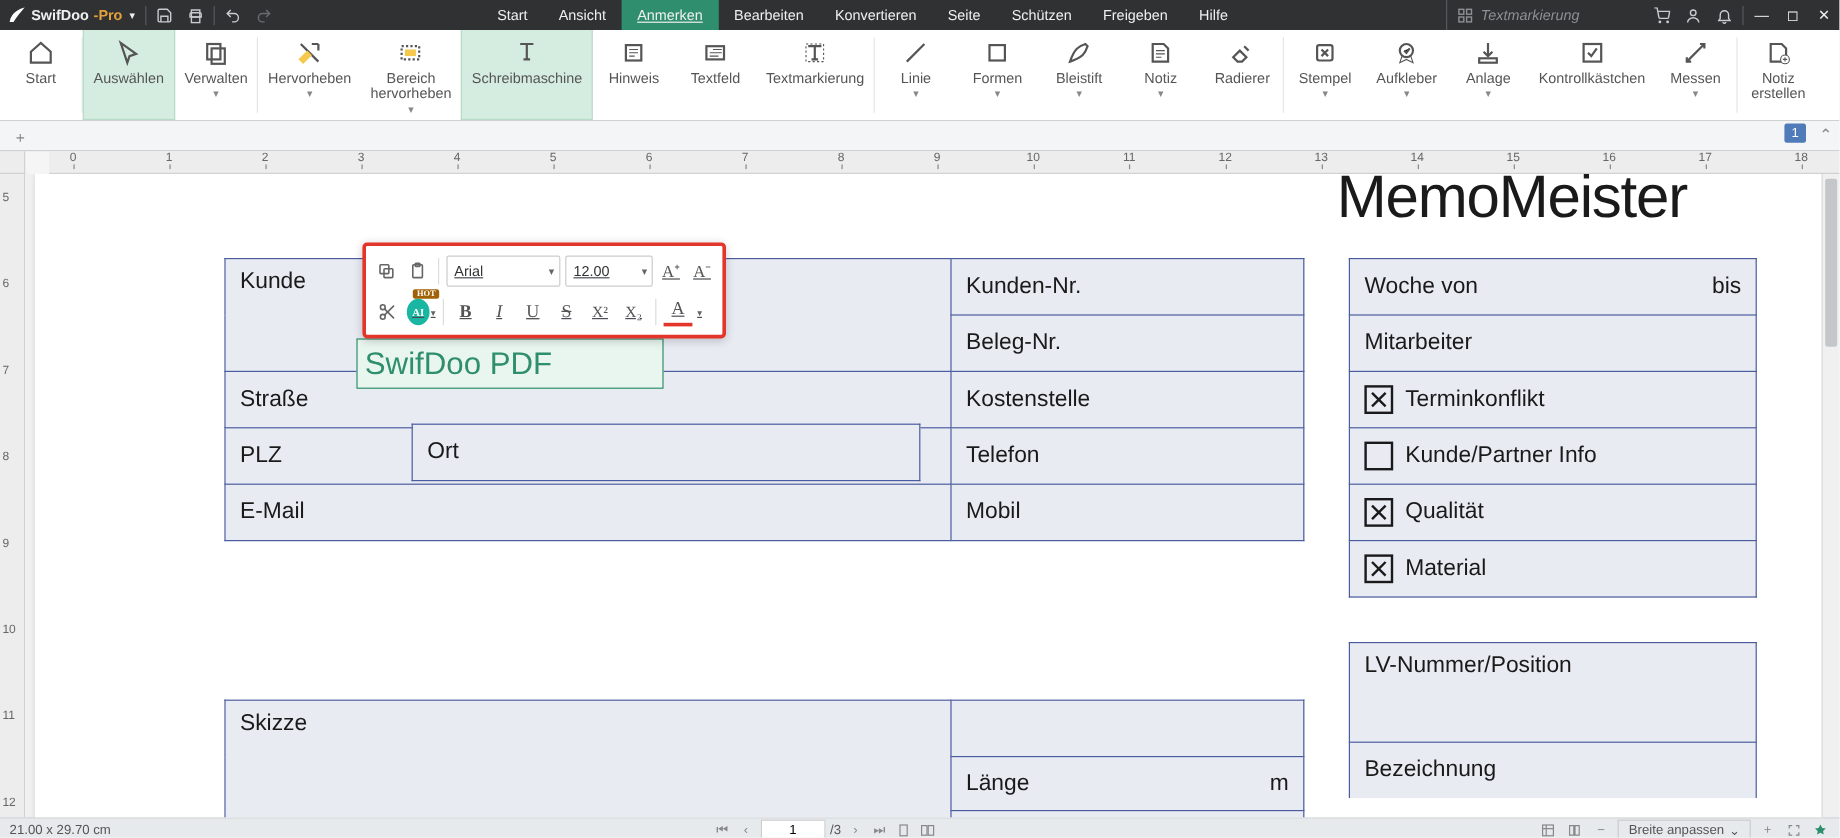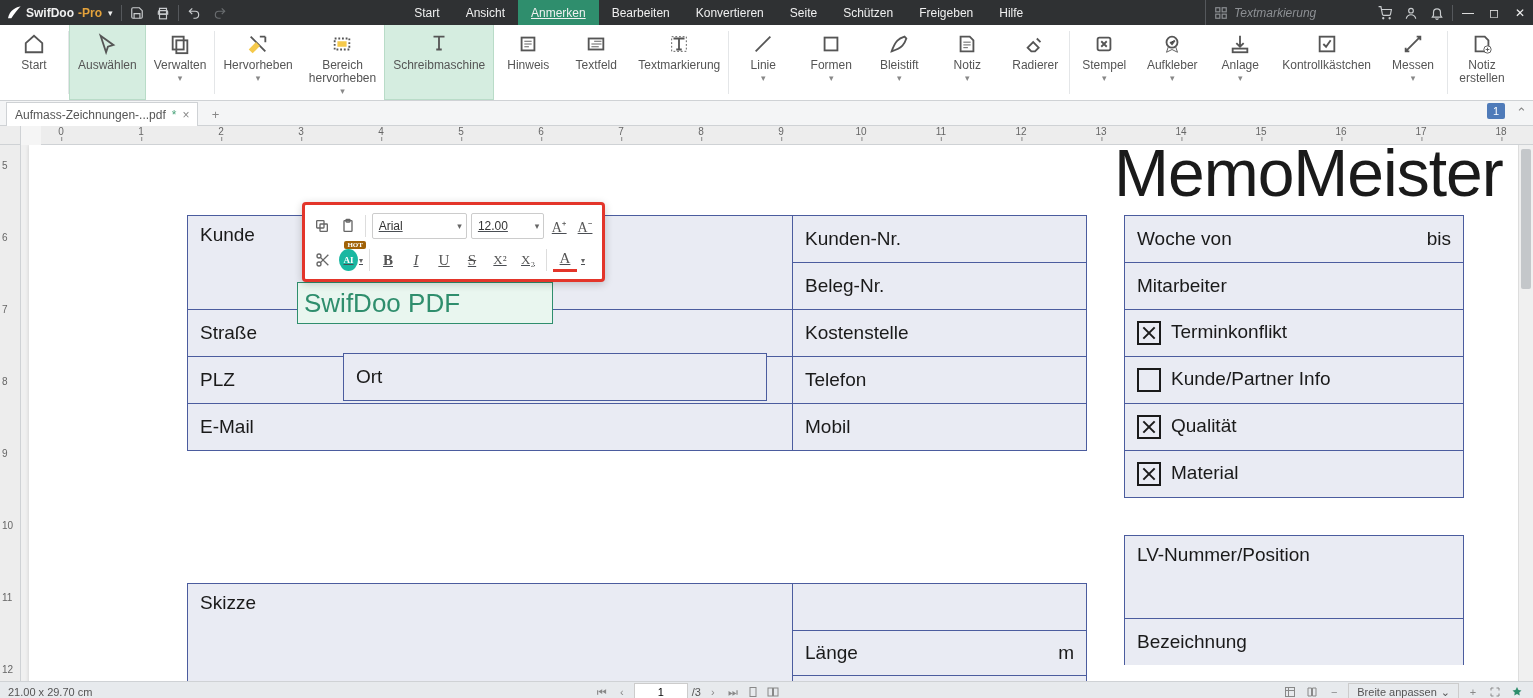--- a/index.html
+++ b/index.html
@@ -54,21 +54,21 @@
   .tB{left:1095px;top:70px;width:340px;}
   .tB td{height:30px;}
   .chk{display:inline-block;width:20px;height:20px;border:2px solid #1a1a1a;margin-right:10px;vertical-align:middle;position:relative;}
   .chk.x::before,.chk.x::after{content:"";position:absolute;left:2px;right:2px;top:50%;height:2px;background:#1a1a1a;transform-origin:center;}
   .chk.x::before{transform:translateY(-50%) rotate(45deg);}
   .chk.x::after{transform:translateY(-50%) rotate(-45deg);}
   
   .tC{left:158px;top:390px;width:900px;margin-top:48px;}
   
   .tD{left:1095px;top:390px;width:340px;}
-  .brand{position:absolute;left:1085px;top:-10px;font-size:66px;font-weight:300;letter-spacing:-1px;color:#1a1a1a;font-family:Arial,sans-serif;}
+  .brand{position:absolute;left:1085px;top:-10px;font-size:50px;font-weight:300;letter-spacing:-1px;color:#1a1a1a;font-family:Arial,sans-serif;}
   
   .typebox{position:absolute;left:268px;top:137px;width:248px;height:40px;border:1.5px solid var(--green);background:#e9f6ef;font-size:26px;color:var(--green);display:flex;align-items:center;padding-left:6px;font-family:Arial,sans-serif;}
   
   .floatbar{position:absolute;left:273px;top:57px;width:303px;height:80px;background:#fff;border:3px solid #e3352a;border-radius:4px;box-shadow:0 2px 8px rgba(0,0,0,.2);z-index:20;padding:4px 6px;box-sizing:border-box;text-decoration:underline;}
   .floatbar .row{display:flex;align-items:center;gap:4px;height:34px;}
   .fb-btn{width:24px;height:24px;display:flex;align-items:center;justify-content:center;color:#555;font-family:"Times New Roman",serif;}
   .fb-sep{width:1px;height:22px;background:#ddd;margin:0 2px;}
   .fb-select{height:24px;border:1px solid #ccc;border-radius:2px;font-size:12px;padding:0 18px 0 6px;position:relative;display:flex;align-items:center;color:#333;}
   .fb-select .arr{position:absolute;right:4px;font-size:9px;color:#666;}
   .ai-badge{width:22px;height:22px;border-radius:50%;background:#19b7a1;color:#fff;font-size:9px;font-weight:700;display:flex;align-items:center;justify-content:center;position:relative;}
@@ -369,25 +369,20 @@
           <circle cx="18" cy="18" r="4" fill="#fff" stroke="#555"></circle>
           <path d="M18 16v4M16 18h4" stroke="#555"></path>
         </svg>
       </div>
       <div class="lbl">Notiz
 erstellen</div>
     </div>
   </div>
 
 <div class="tabstrip">
-  <div class="filetab">
-    <span>Aufmass-Zeichnungen-...pdf</span>
-    <span class="dirty">*</span>
-    <span class="tab-close">×</span>
-  </div>
   <div class="addtab">
       <span>+</span>
     </div>
   <div class="pgbadge">1</div>
   <div style="position:absolute;right:6px;top:4px;color:#888">⌃</div>
 </div>
 
 <div style="display:flex">
   <div style="width:20px;height:18px;background:var(--ruler);border-right:1px solid var(--gray-border);border-bottom:1px solid var(--gray-border)"></div>
   <div class="hruler" id="hruler" style="flex:1">

